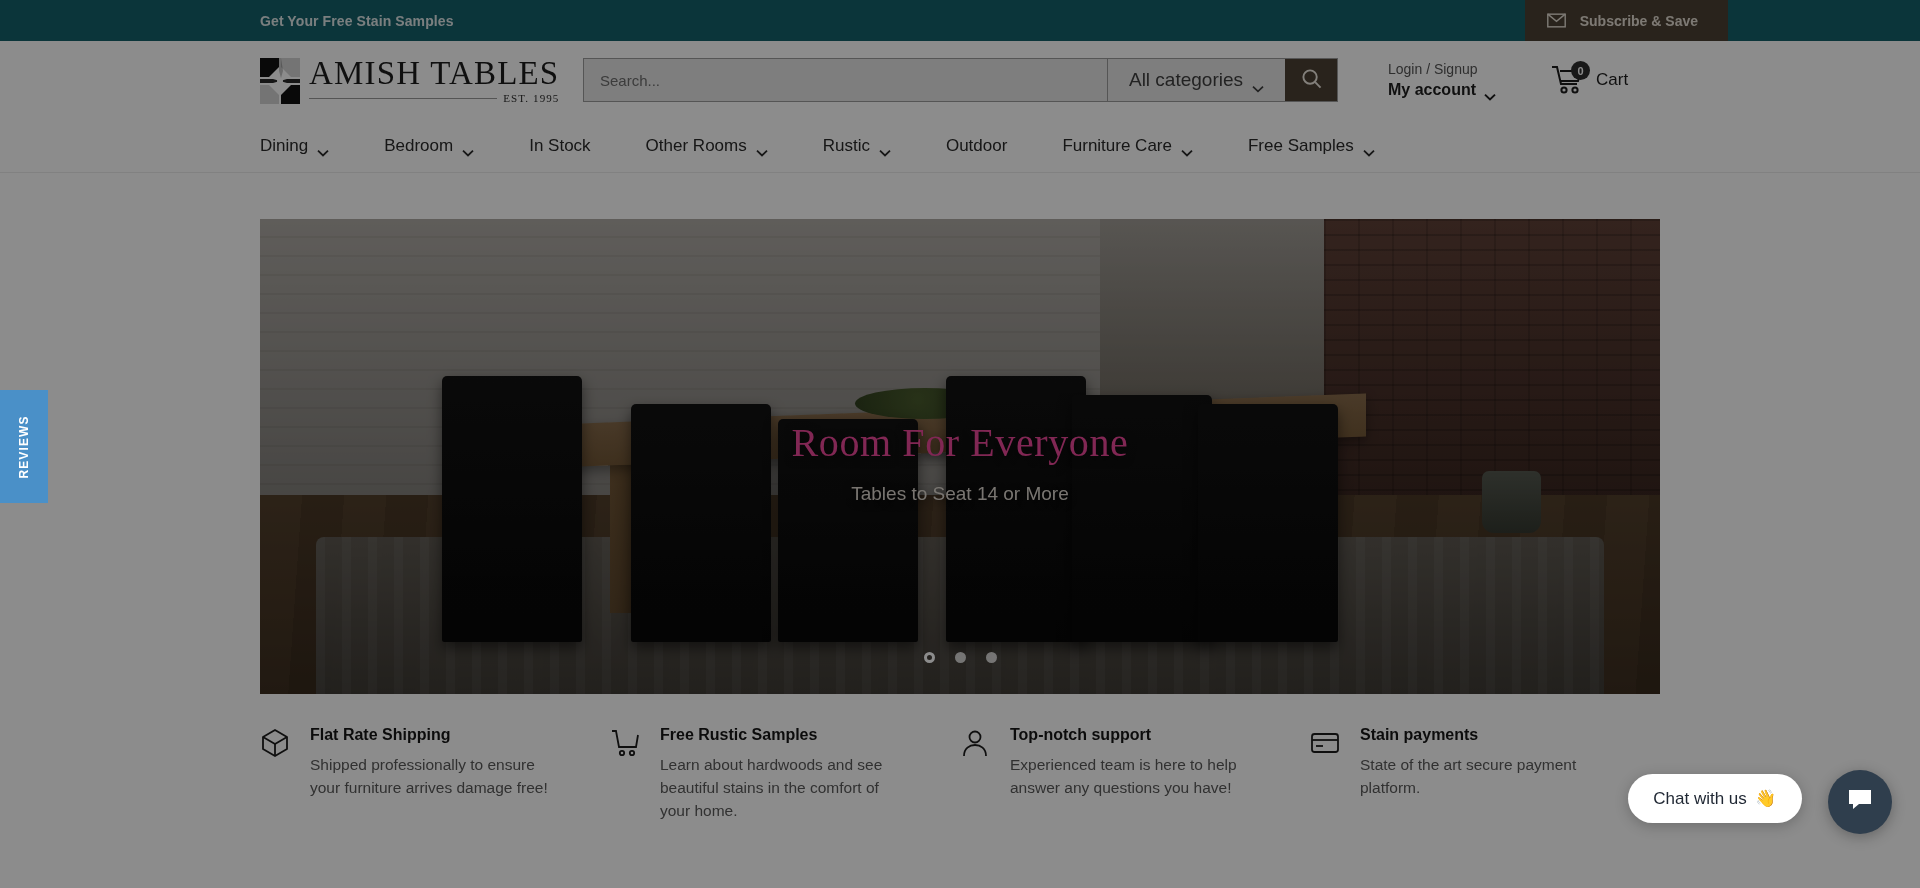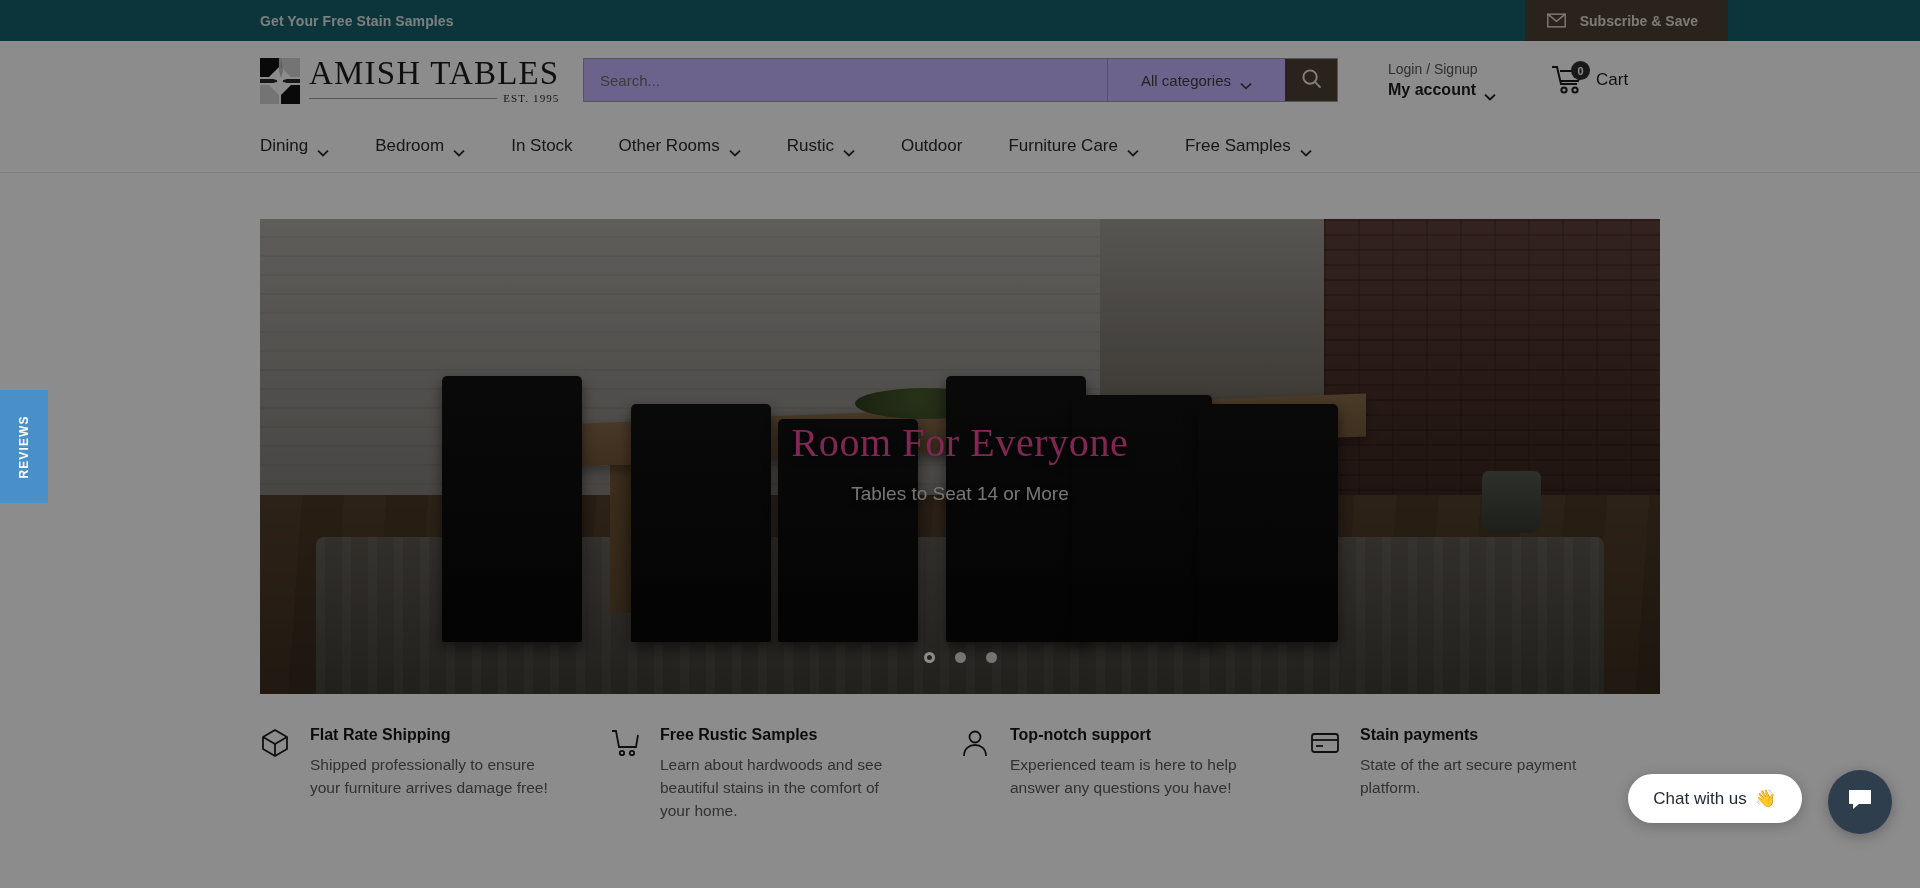--- a/index.html
+++ b/index.html
@@ -65,32 +65,32 @@
   .logo-sub-row { display:flex; align-items:center; gap:6px; margin-top: 3px; }
   .logo-rule { flex:1; height:1px; background:#9a9a9a; }
   .logo-est {
     font-family: "Liberation Serif", serif;
     font-size: 11px; letter-spacing: 1.1px; color: #2b2b2b;
   }
 
   
   .searchwrap {
     flex: none; width: 755px; margin-left: 23px;
-    display: flex; height: 44px; border: 1px solid #9b9b9b; background: #c4b5fd;
+    display: flex; height: 44px; border: 1px solid #9b9b9b; background: #e5e5e5;
   }
   .search-input {
     flex: 1; border: none; outline: none; background: transparent;
     padding: 0 16px; font-size: 15px; color: #3a3a3a;
     font-family: "Liberation Sans", sans-serif;
   }
   .search-input::placeholder { color: #6d6d6d; }
   .cat-select {
     width: 178px; border-left: 1px solid #9b9b9b;
     display: flex; align-items: center; justify-content: center; gap: 9px;
-    font-size: 15px; color: #3f3f3f; cursor: pointer;
+    font-size: 19px; color: #3f3f3f; cursor: pointer;
   }
   .search-go {
     width: 52px; background: #4b4133;
     display: flex; align-items: center; justify-content: center; cursor: pointer;
   }
 
   
   .account { margin-left: 50px; line-height: 1.35; cursor: pointer; }
   .account .l1 { font-size: 14px; color: #555; }
   .account .l2 {
@@ -110,21 +110,21 @@
   }
   .cart-label { font-size: 17px; color: #1e1e1e; }
 
   
   .nav {
     position: relative; background: #fff; height: 54px; z-index: 3;
     border-bottom: 1px solid #ececec;
   }
   .nav-inner {
     width: 1400px; margin: 0 auto; height: 100%;
-    display: flex; align-items: center; gap: 0;
+    display: flex; align-items: center; gap: 9px;
   }
   .nav-item {
     display: flex; align-items: center; gap: 9px;
     font-size: 17px; color: #2b2b2b; cursor: pointer;
     padding: 0 23px; height: 100%;
   }
   .nav-item:first-child { padding-left: 0; }
   .chev { width: 12px; height: 8px; flex: none; }
 
   

